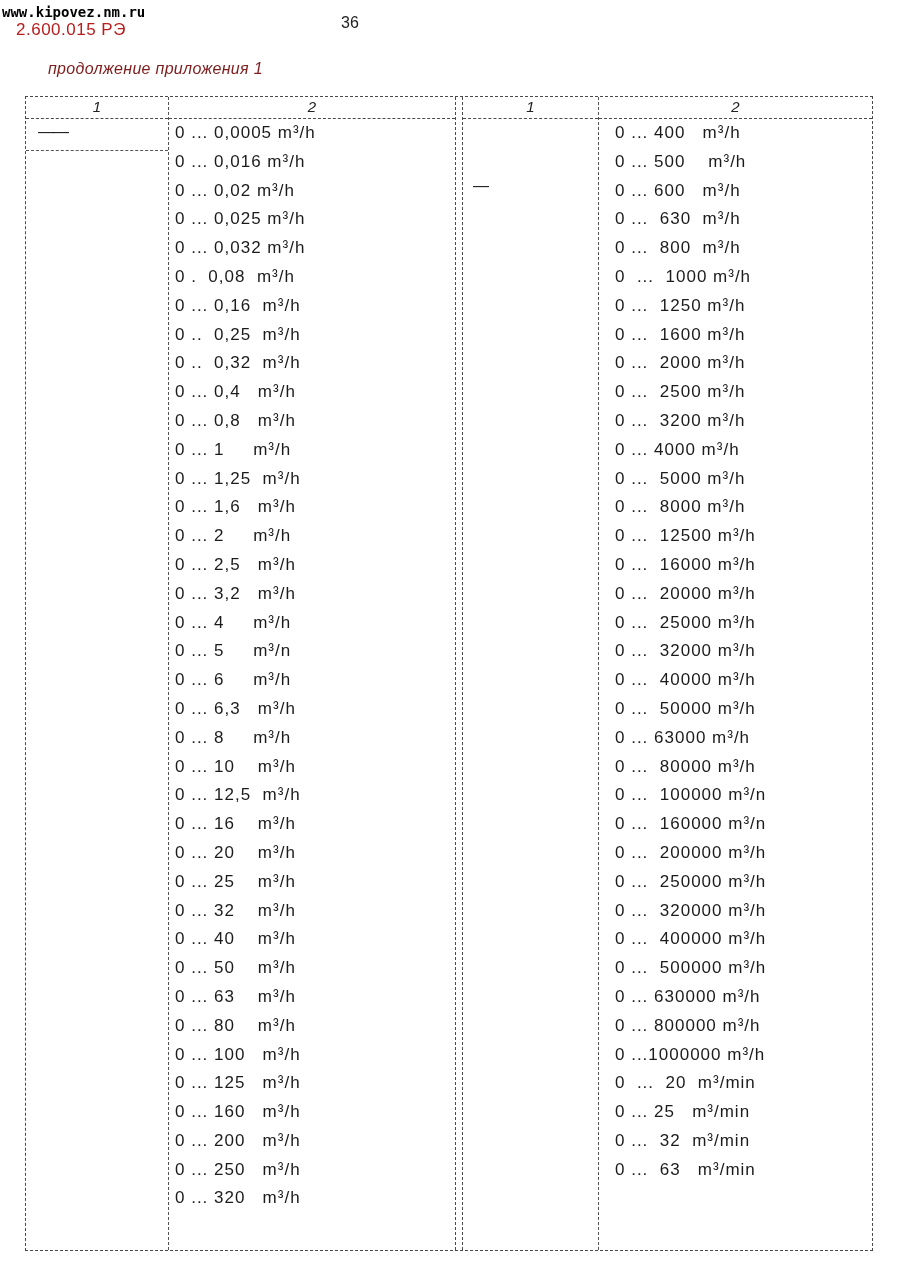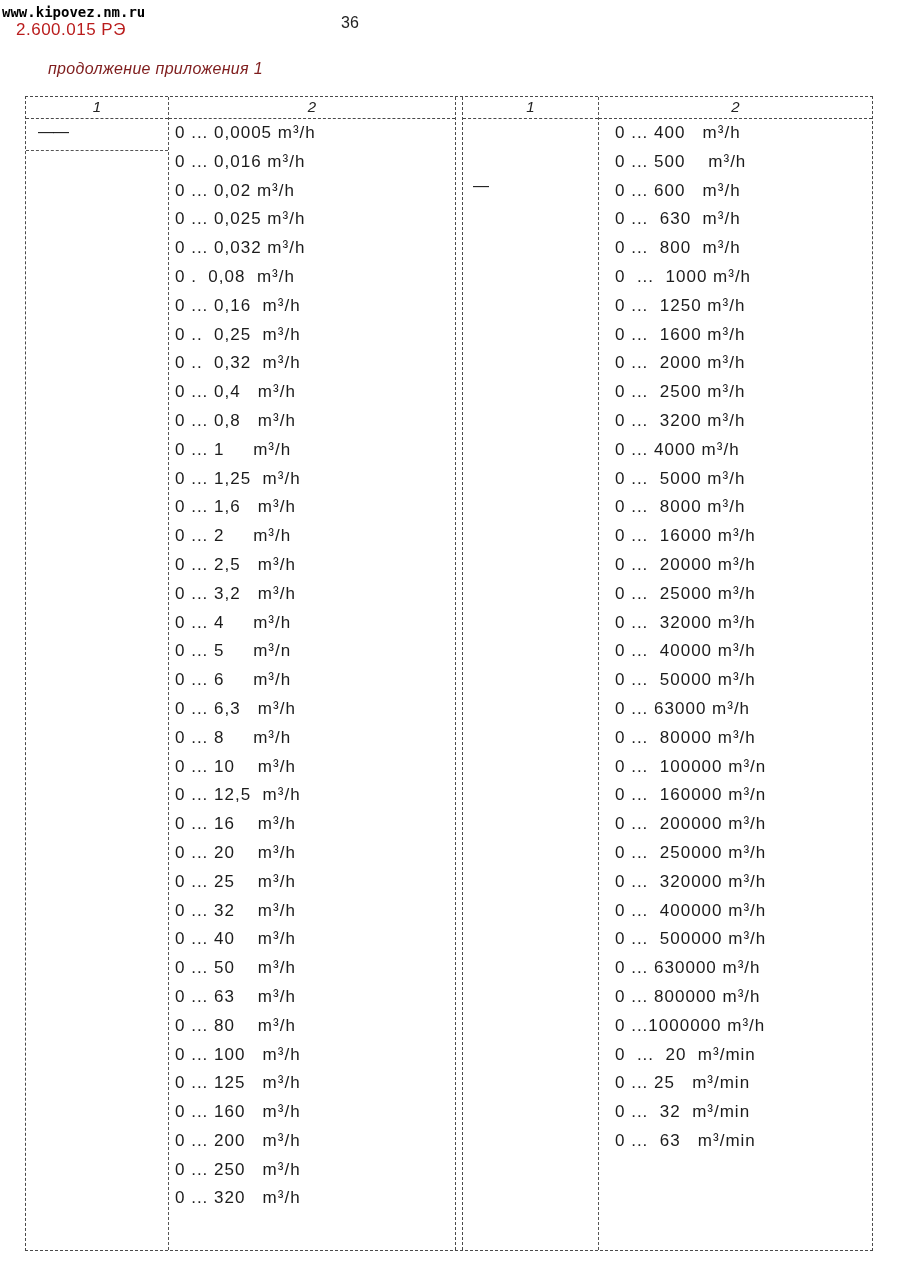--- a/index.html
+++ b/index.html
@@ -148,20 +148,21 @@
             <div class="vrow">0 ...  800  m³/h</div>
             <div class="vrow">0  ...  1000 m³/h</div>
             <div class="vrow">0 ...  1250 m³/h</div>
             <div class="vrow">0 ...  1600 m³/h</div>
             <div class="vrow">0 ...  2000 m³/h</div>
             <div class="vrow">0 ...  2500 m³/h</div>
             <div class="vrow">0 ...  3200 m³/h</div>
             <div class="vrow">0 ... 4000 m³/h</div>
             <div class="vrow">0 ...  5000 m³/h</div>
             <div class="vrow">0 ...  8000 m³/h</div>
+            <div class="vrow">0 ...  12500 m³/h</div>
             <div class="vrow">0 ...  16000 m³/h</div>
             <div class="vrow">0 ...  20000 m³/h</div>
             <div class="vrow">0 ...  25000 m³/h</div>
             <div class="vrow">0 ...  32000 m³/h</div>
             <div class="vrow">0 ...  40000 m³/h</div>
             <div class="vrow">0 ...  50000 m³/h</div>
             <div class="vrow">0 ... 63000 m³/h</div>
             <div class="vrow">0 ...  80000 m³/h</div>
             <div class="vrow">0 ...  100000 m³/n</div>
             <div class="vrow">0 ...  160000 m³/n</div>

